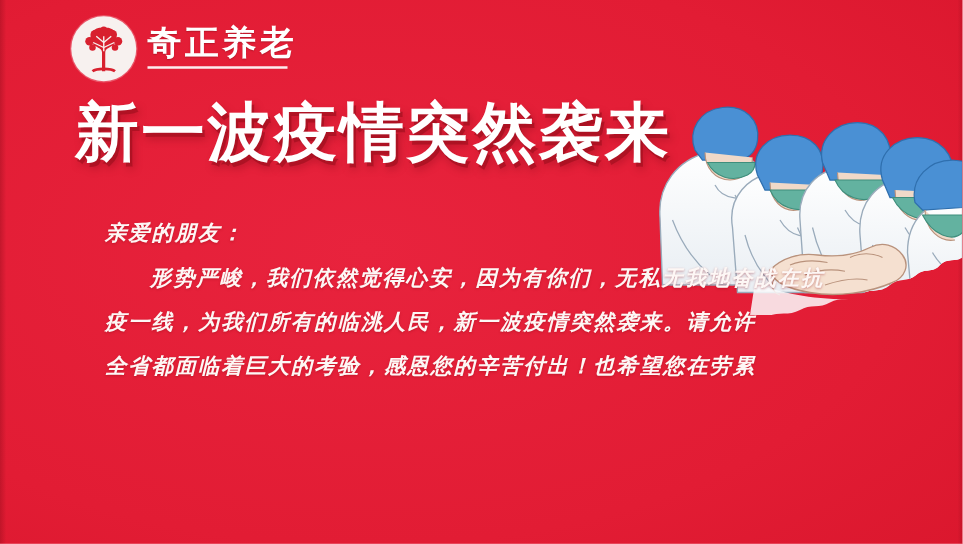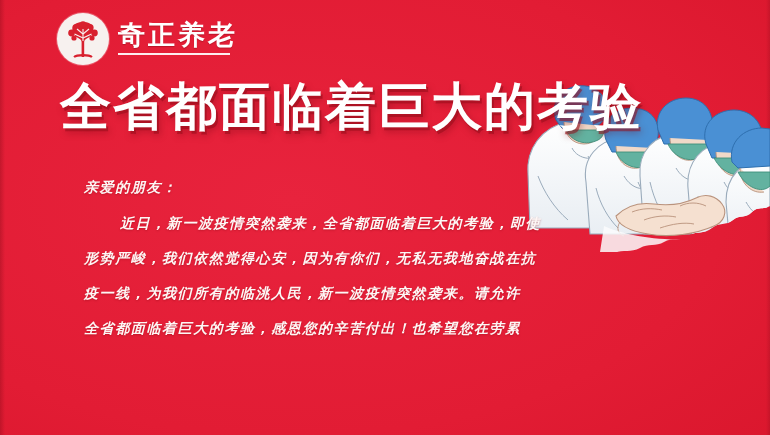--- a/index.html
+++ b/index.html
@@ -97,21 +97,21 @@
   }
 
   
   .letter {
     position: absolute;
     left: 84px;
     top: 170px;
     width: 600px;
     color: #fdf7f5;
     font-family: "DejaVu Sans", "Liberation Sans", sans-serif;
-    font-size: 14px;
+    font-size: 17px;
     font-style: italic;
     font-weight: bold;
     letter-spacing: 1.6px;
     line-height: 35px;
     text-shadow: 0 1px 2px rgba(140,10,22,.40);
   }
   .letter .salutation { display: block; }
   .letter .greeting {
     display: block;
     text-indent: 36px;
@@ -272,25 +272,24 @@
         <path d="M26,25 L34.5,21"></path>
       </g>
       <path d="M17,44 C20,41.5 32,41.5 35,44" stroke="#d8202e" stroke-width="2.2" fill="none"></path>
     </svg>
     <div class="brand-block">
       <div class="brand-name">奇正养老</div>
       <div class="brand-rule"></div>
     </div>
   </div>
 
-  <div class="headline">全省都面临着巨大的考验</div>
+  <div class="headline">新一波疫情突然袭来</div>
 
   <div class="letter">
     <span class="salutation">亲爱的朋友：</span>
     <span class="para">
-      <span class="ln">近日，新一波疫情突然袭来，全省都面临着巨大的考验，即使</span>
       <span class="ln">形势严峻，我们依然觉得心安，因为有你们，无私无我地奋战在抗</span>
       <span class="ln">疫一线，为我们所有的临洮人民，新一波疫情突然袭来。请允许</span>
       <span class="ln">全省都面临着巨大的考验，感恩您的辛苦付出！也希望您在劳累</span>
     </span>
   </div>
 
 </div>
 
 </body></html>

